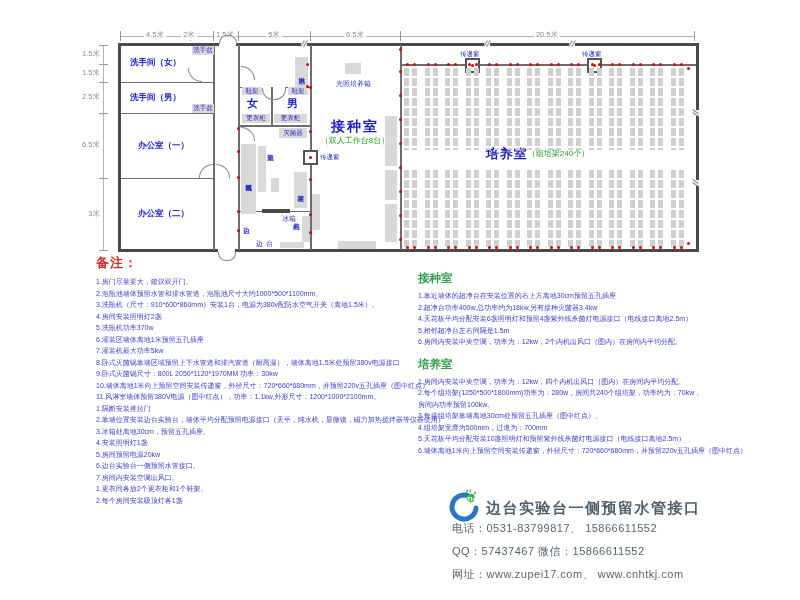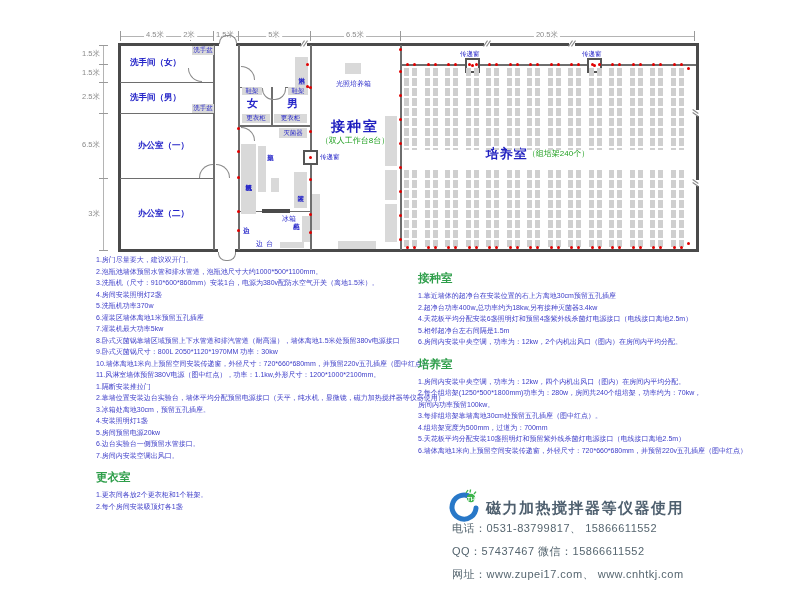--- a/index.html
+++ b/index.html
@@ -309,40 +309,40 @@
     <div class="dot" style="left: 399px; top: 190px;"></div>
     <div class="dot" style="left: 399px; top: 214px;"></div>
     <div class="dot" style="left: 399px; top: 238px;"></div>
     <div class="dot" style="left: 306px; top: 63px;"></div>
     <div class="dot" style="left: 306px; top: 85px;"></div>
     <div class="dot" style="left: 687px; top: 67px;"></div>
     <div class="dot" style="left: 687px; top: 242px;"></div>
   </div>
 
 <div class="notes-col" style="left:96px;top:254px;width:330px" id="notes-left-wrap">
+  <div id="notes-title">备注：</div>
   <div id="notes-left">
       <div class="note-line">1.房门尽量要大，建议双开门。</div>
       <div class="note-line">2.泡瓶池墙体预留水管和排水管道，泡瓶池尺寸大约1000*500*1100mm。</div>
       <div class="note-line">3.洗瓶机（尺寸：910*600*860mm）安装1台，电源为380v配防水空气开关（离地1.5米）。</div>
       <div class="note-line">4.房间安装照明灯2盏</div>
       <div class="note-line">5.洗瓶机功率370w</div>
       <div class="note-line">6.灌装区墙体离地1米预留五孔插座</div>
       <div class="note-line">7.灌装机最大功率5kw</div>
       <div class="note-line">8.卧式灭菌锅靠墙区域预留上下水管道和排汽管道（耐高温），墙体离地1.5米处预留380v电源接口</div>
       <div class="note-line">9.卧式灭菌锅尺寸：800L  2050*1120*1970MM  功率：30kw</div>
       <div class="note-line">10.墙体离地1米向上预留空间安装传递窗，外径尺寸：720*660*680mm，并预留220v五孔插座（图中红点）</div>
       <div class="note-line">11.风淋室墙体预留380V电源（图中红点），功率：1.1kw,外形尺寸：1200*1000*2100mm。</div>
       <div class="note-line">1.隔断安装推拉门</div>
       <div class="note-line">2.靠墙位置安装边台实验台，墙体平均分配预留电源接口（天平，纯水机，显微镜，磁力加热搅拌器等仪器使用）</div>
       <div class="note-line">3.冰箱处离地30cm，预留五孔插座。</div>
       <div class="note-line">4.安装照明灯1盏</div>
       <div class="note-line">5.房间预留电源20kw</div>
       <div class="note-line">6.边台实验台一侧预留水管接口。</div>
       <div class="note-line">7.房间内安装空调出风口。</div>
-      <div class="sec-h">更衣室</div>
       <div class="note-line">1.更衣间各放2个更衣柜和1个鞋架。</div>
       <div class="note-line">2.每个房间安装吸顶灯各1盏</div>
     </div>
 </div>
 <div class="notes-col" style="left:418px;top:262px;width:320px" id="notes-right-wrap">
   <div id="notes-right">
       <div class="sec-h">接种室</div>
       <div class="note-line">1.靠近墙体的超净台在安装位置的右上方离地30cm预留五孔插座</div>
       <div class="note-line">2.超净台功率400w,总功率约为18kw,另有接种灭菌器3.4kw</div>
       <div class="note-line">4.天花板平均分配安装6盏照明灯和预留4盏紫外线杀菌灯电源接口（电线接口离地2.5m）</div>
@@ -359,17 +359,17 @@
     </div>
 </div>
 
 <div id="company">
   <svg width="36" height="36" viewBox="0 0 36 36" style="position:absolute;left:0;top:2px">
     <path d="M30 19a12 12 0 1 1-5.5-11" stroke="#2878c8" stroke-width="5" fill="none" stroke-linecap="round"></path>
     <circle cx="25" cy="9" r="4.2" fill="#3cb44b"></circle>
     <path d="M20 4l2-3 M24 3.5l0.6-3 M28 5l2-2.4" stroke="#3cb44b" stroke-width="1.3" fill="none"></path>
     <text x="25" y="11.8" font-size="6" text-anchor="middle" fill="#ffffff" font-weight="bold">TH</text>
   </svg>
-  <div class="name">磁力加热搅拌器等仪器使用</div>
+  <div class="name">边台实验台一侧预留水管接口</div>
   <div class="line" style="top:34px">电话：0531-83799817、 15866611552</div>
   <div class="line" style="top:57px">QQ：57437467    微信：15866611552</div>
   <div class="line" style="top:80px">网址：www.zupei17.com、  www.cnhtkj.com</div>
 </div>
 
 </body></html>

